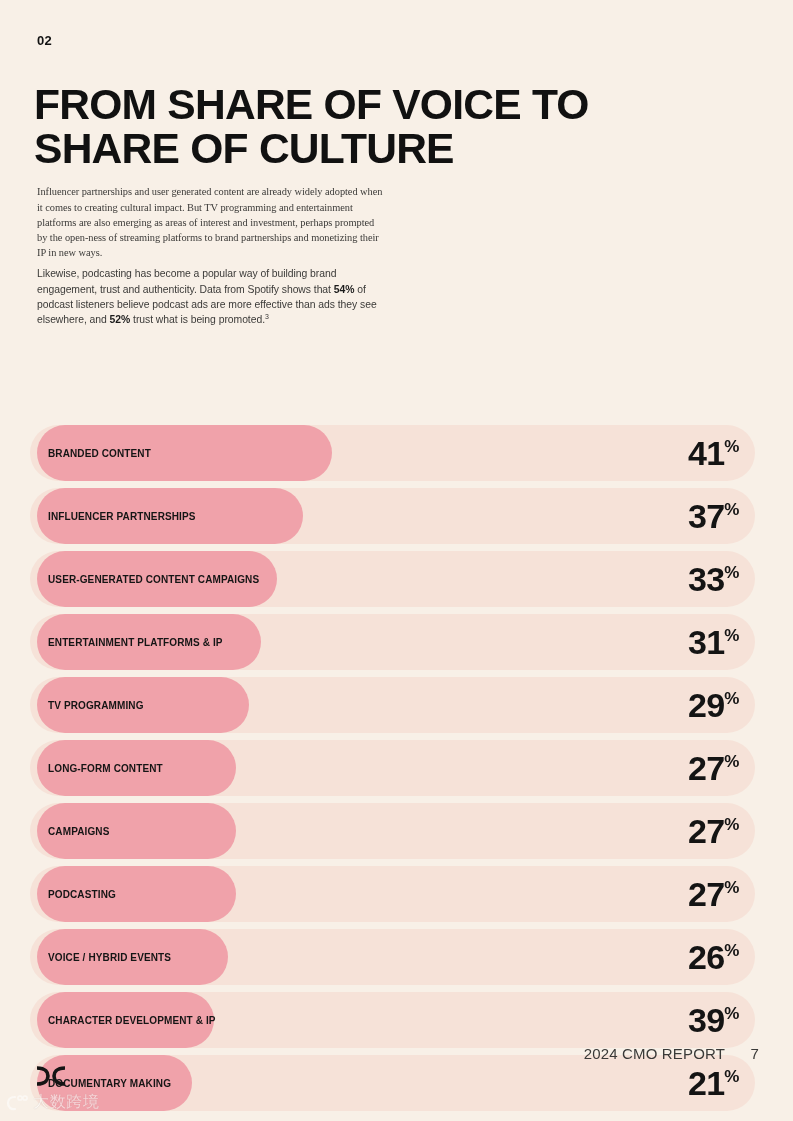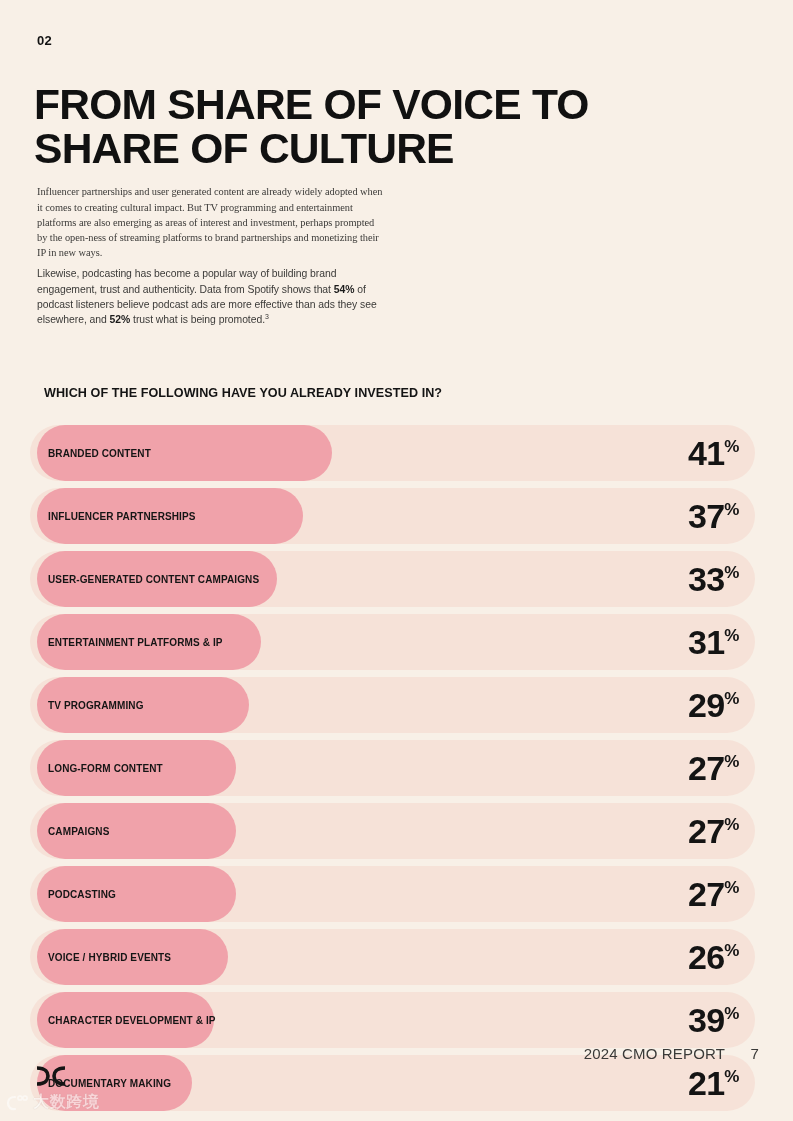--- a/index.html
+++ b/index.html
@@ -171,21 +171,21 @@
     gap: 5px;
     opacity: 0.55;
     pointer-events: none;
   }
   .watermark .wm-mark {
     width: 22px;
     height: 20px;
   }
   .watermark .wm-text {
     font-size: 16px;
-    font-weight: bold;
+    font-weight: normal;
     color: #ffffff;
     letter-spacing: 0.04em;
     text-shadow: 0 0 1px rgba(120,100,85,0.55);
   }
 </style>
 </head>
 <body>
 
 <div class="page">
 
@@ -195,21 +195,20 @@
     <span class="l1">FROM SHARE OF VOICE TO</span>
     <span class="l2">SHARE OF CULTURE</span>
   </h1>
 
   <p class="copy p1">Influencer partnerships and user generated content are already widely adopted when it comes to creating cultural impact. But TV programming and entertainment platforms are also emerging as areas of interest and investment, perhaps prompted by the open-ness of streaming platforms to brand partnerships and monetizing their IP in new ways.</p>
 
   <p class="copy p2">
     <span>Likewise, podcasting has become a popular way of building brand engagement, trust and authenticity. Data from Spotify shows that </span><b>54%</b><span> of podcast listeners believe podcast ads are more effective than ads they see elsewhere, and </span><b>52%</b><span> trust what is being promoted.</span><sup>3</sup>
   </p>
 
-  <div class="chart-title">WHICH OF THE FOLLOWING HAVE YOU ALREADY INVESTED IN?</div>
 
   <div class="chart">
       <div class="row">
         <div class="track"></div>
         <div class="bar" style="width: 295px; background: rgb(240, 162, 170);"></div>
         <div class="bar-label">BRANDED CONTENT</div>
         <div class="bar-value">
           <span>41</span>
           <span class="pct">%</span>
         </div>

